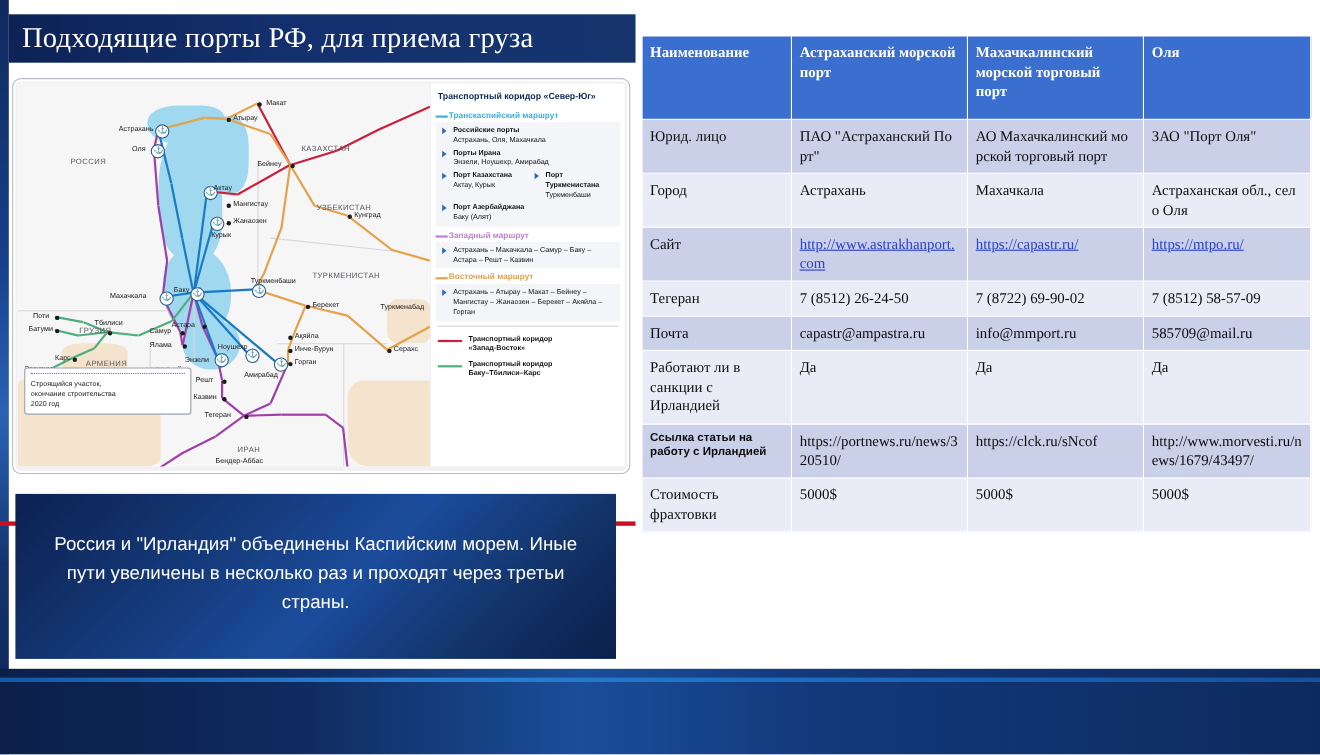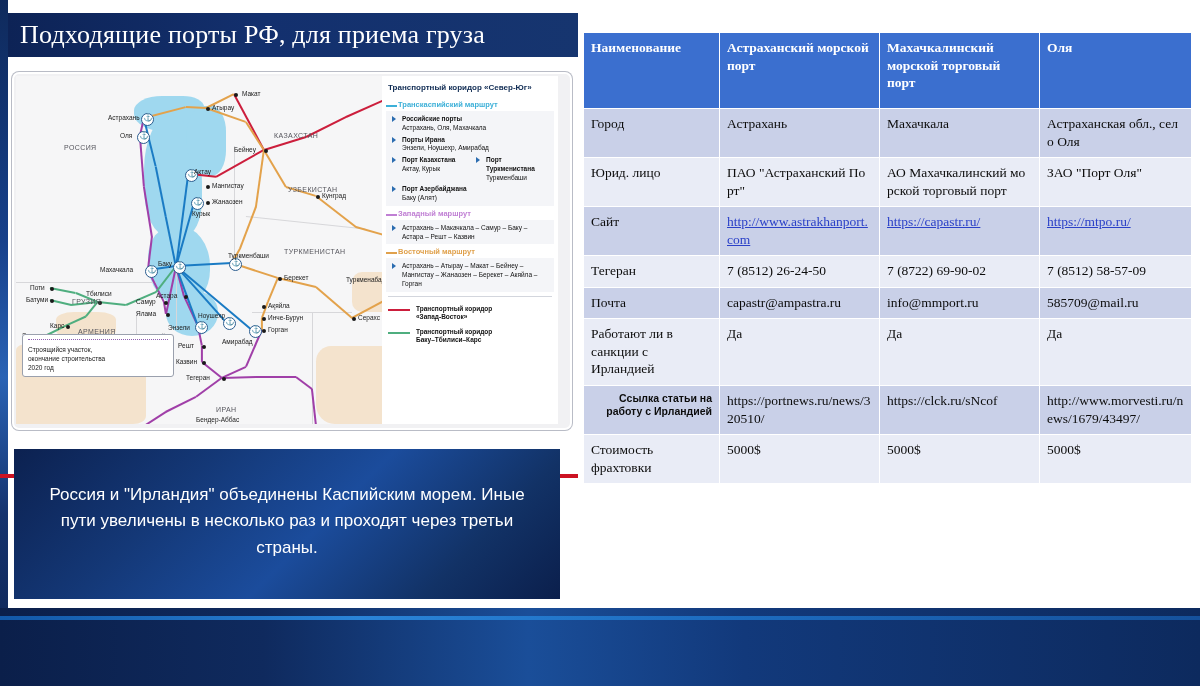--- a/index.html
+++ b/index.html
@@ -28,21 +28,21 @@
     letter-spacing:.2px;
   }
   
   #map-card{
     position:absolute;left:12px;top:72px;width:556px;height:354px;
     background:#f1f1f3;border:2px solid #ffffff;border-radius:7px;
     box-shadow:0 0 0 1px #b9bcc6;
     overflow:hidden;
   }
   #map-canvas{position:absolute;left:2px;top:2px;width:375px;height:348px;background:#ffffff;overflow:hidden;}
-  #legend{position:absolute;right:12px;top:2px;width:176px;height:348px;background:#ffffff;}
+  #legend{position:absolute;right:2px;top:2px;width:176px;height:348px;background:#ffffff;}
   .land{position:absolute;background:#f6f6f7;}
   .sea{position:absolute;background:#9fd8ef;}
   .tan{position:absolute;background:#f4e3cd;}
   .mapborder{position:absolute;background:#d7d7da;}
   .city-dot{position:absolute;width:4px;height:4px;background:#1a1a1a;border-radius:50%;}
   .anchor{position:absolute;width:11px;height:11px;border:1px solid #2a5c8f;border-radius:50%;background:#ffffff;}
   .anchor:after{content:"⚓";position:absolute;left:1px;top:-2px;font-size:8px;color:#2a5c8f;line-height:11px;}
   .clabel{position:absolute;font-family:"Liberation Sans",sans-serif;font-size:6.5px;color:#1a1a1a;white-space:nowrap;}
   .country{position:absolute;font-family:"Liberation Sans",sans-serif;font-size:7px;color:#55555c;letter-spacing:.4px;white-space:nowrap;}
   .route{position:absolute;transform-origin:0 50%;height:1.6px;}
@@ -101,21 +101,21 @@
     padding:6px 7px 7px 7px;
     word-wrap:break-word;overflow-wrap:break-word;
   }
   thead th{
     background:#3b6fcf;color:#ffffff;font-weight:bold;font-size:13.5px;
     text-align:left;height:62px;
   }
   tbody tr:nth-child(odd) td{background:#c9d0e8;}
   tbody tr:nth-child(even) td{background:#e9ecf6;}
   td a{color:#2b41c8;text-decoration:underline;}
-  .small-label{font-family:"Liberation Sans",sans-serif;font-size:10.5px;font-weight:bold;line-height:1.25;text-align:right;}
+  .small-label{font-family:"Liberation Sans",sans-serif;font-size:10.5px;font-weight:bold;line-height:1.25;}
   .plainurl{word-break:break-all;}
   col.c1{width:136px;} col.c2{width:160px;} col.c3{width:160px;} col.c4{width:152px;}
 </style>
 </head>
 <body>
 
 <div id="slide">
 
   <div class="left-edge"></div>
 
@@ -330,32 +330,32 @@
     <thead>
       <tr id="thead-row">
           <th>Наименование</th>
           <th>Астраханский морской порт</th>
           <th>Махачкалинский морской торговый порт</th>
           <th>Оля</th>
         </tr>
     </thead>
     <tbody id="tbody">
         <tr>
+          <td>Юрид. лицо</td>
+          <td class="plainurl">ПАО "Астраханский Порт"</td>
+          <td class="plainurl">АО Махачкалинский морской торговый порт</td>
+          <td class="plainurl">ЗАО "Порт Оля"</td>
+        </tr>
+        <tr>
           <td>Город</td>
           <td class="plainurl">Астрахань</td>
           <td class="plainurl">Махачкала</td>
           <td class="plainurl">Астраханская обл., село Оля</td>
         </tr>
         <tr>
-          <td>Юрид. лицо</td>
-          <td class="plainurl">ПАО "Астраханский Порт"</td>
-          <td class="plainurl">АО Махачкалинский морской торговый порт</td>
-          <td class="plainurl">ЗАО "Порт Оля"</td>
-        </tr>
-        <tr>
           <td>Сайт</td>
           <td><a href="#">http://www.astrakhanport.com</a></td>
           <td><a href="#">https://capastr.ru/</a></td>
           <td><a href="#">https://mtpo.ru/</a></td>
         </tr>
         <tr>
           <td>Тегеран</td>
           <td class="plainurl">7 (8512) 26-24-50</td>
           <td class="plainurl">7 (8722) 69-90-02</td>
           <td class="plainurl">7 (8512) 58-57-09</td>

